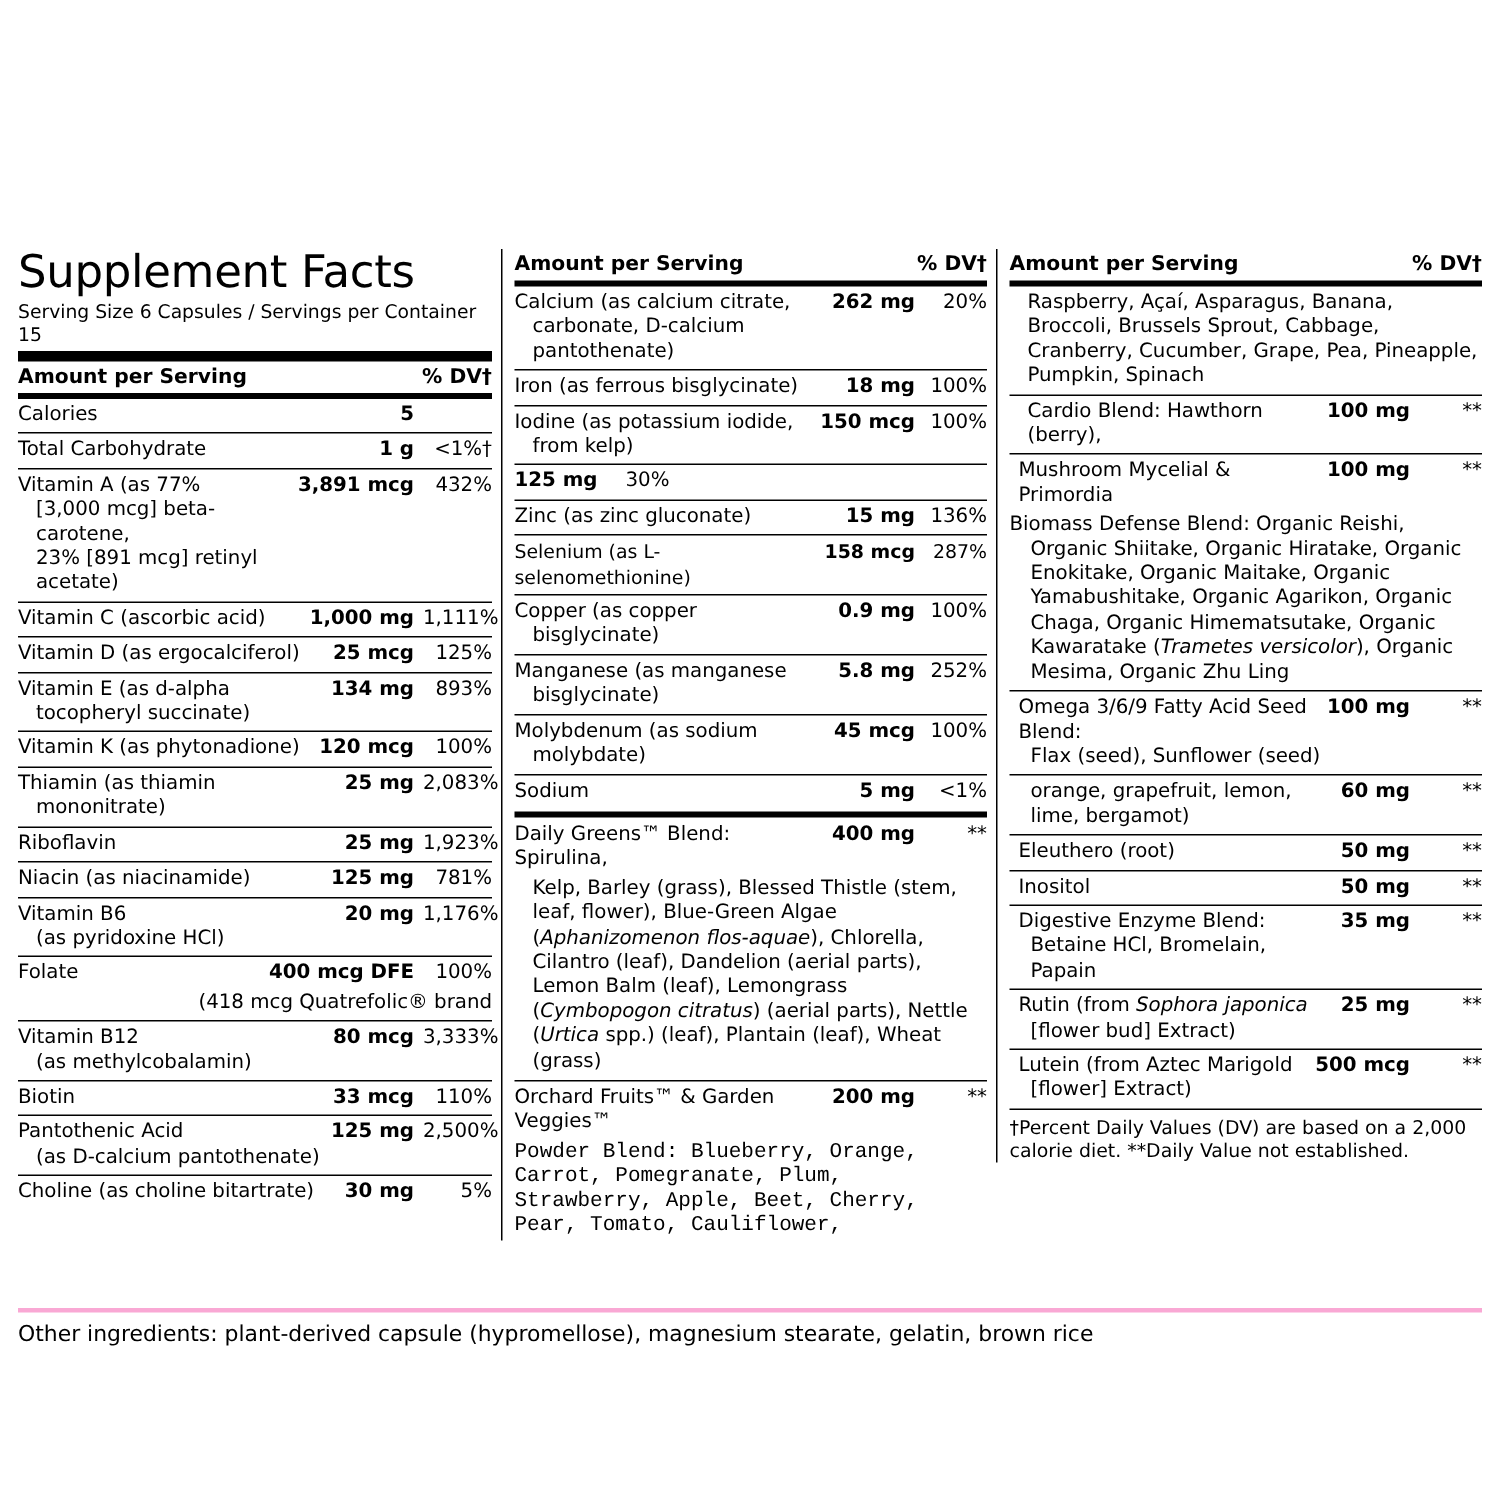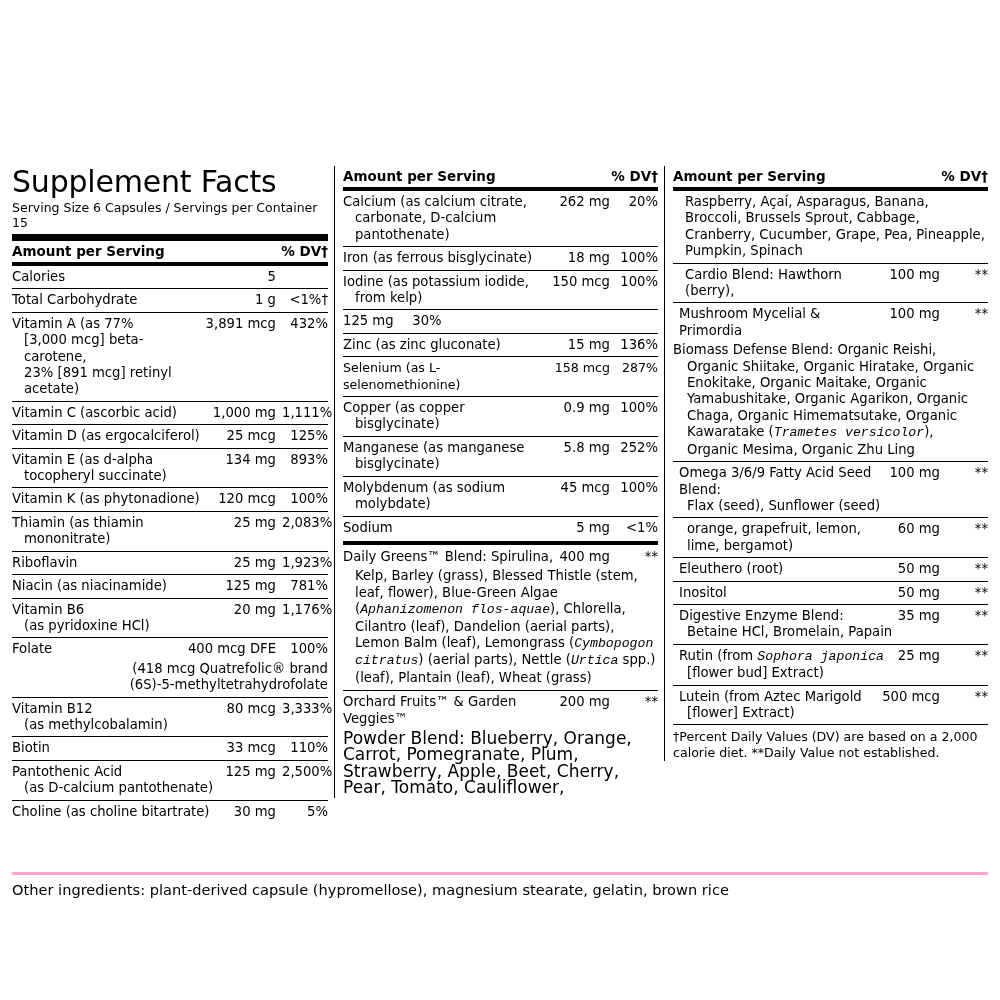--- a/index.html
+++ b/index.html
@@ -61,29 +61,30 @@
   .row.first { border-top: none; }
   .row .nm {
     flex: 1 1 auto;
     padding-right: 4px;
   }
   .row .amt {
     flex: 0 0 auto;
     text-align: right;
     white-space: nowrap;
     padding-right: 6px;
+    font-weight: bold;
   }
   .row .dv {
     flex: 0 0 auto;
     width: 46px;
     text-align: right;
     white-space: nowrap;
   }
   .col2 .row .dv, .col3 .row .dv { width: 42px; }
-  .ital { font-style: italic; font-family: Liberation Mono, monospace; }
+  .ital { font-style: italic; }
   .blend .nm { padding-right: 4px; }
   .footnote {
     font-size: 12.6px;
     line-height: 15.6px;
     padding-top: 4px;
     border-top: 1px solid #000;
   }
   .other {
     position: absolute;
     left: 12px;
@@ -201,21 +202,20 @@
 
       <div class="row">
         <span class="nm">
           <span>Folate</span>
         </span>
         <span class="amt">400 mcg DFE</span>
         <span class="dv">100%</span>
       </div>
       <div style="font-size:13.2px;line-height:16.4px;text-align:right;padding-bottom:3px;">
         <span style="display:block">(418 mcg Quatrefolic® brand</span>
-        <span style="display:block">(6S)-5-methyltetrahydrofolate</span>
       </div>
 
       <div class="row">
         <span class="nm">
           <span>Vitamin B12</span>
           <span class="indent1">(as methylcobalamin)</span>
         </span>
         <span class="amt">80 mcg</span>
         <span class="dv">3,333%</span>
       </div>
@@ -333,21 +333,21 @@
       </div>
       <div style="font-size:13.2px;line-height:16.4px;padding-left:12px;padding-bottom:4px;">
         Kelp, Barley (grass), Blessed Thistle (stem, leaf, flower), Blue-Green Algae (<span class="ital">Aphanizomenon flos-aquae</span>), Chlorella, Cilantro (leaf), Dandelion (aerial parts), Lemon Balm (leaf), Lemongrass (<span class="ital">Cymbopogon citratus</span>) (aerial parts), Nettle (<span class="ital">Urtica</span> spp.) (leaf), Plantain (leaf), Wheat (grass)
       </div>
 
       <div class="row blend">
         <span class="nm">Orchard Fruits™ &amp; Garden Veggies™</span>
         <span class="amt">200 mg</span>
         <span class="dv">**</span>
       </div>
-      <div style="font-size:17px;line-height:16.4px;padding-bottom:2px;">
+      <div style="font-size:14px;line-height:16.4px;padding-bottom:2px;font-family:Liberation Mono, monospace;">
         <span>Powder Blend: Blueberry, Orange, Carrot, Pomegranate, Plum, Strawberry, Apple, Beet, Cherry, Pear, Tomato, Cauliflower,</span>
       </div>
     </div>
 
     <div class="col col3" style="border-left:1px solid #000;">
       <div class="colhead">
         <span>Amount per Serving</span>
         <span>% DV†</span>
       </div>
       <div class="rule-med"></div>

